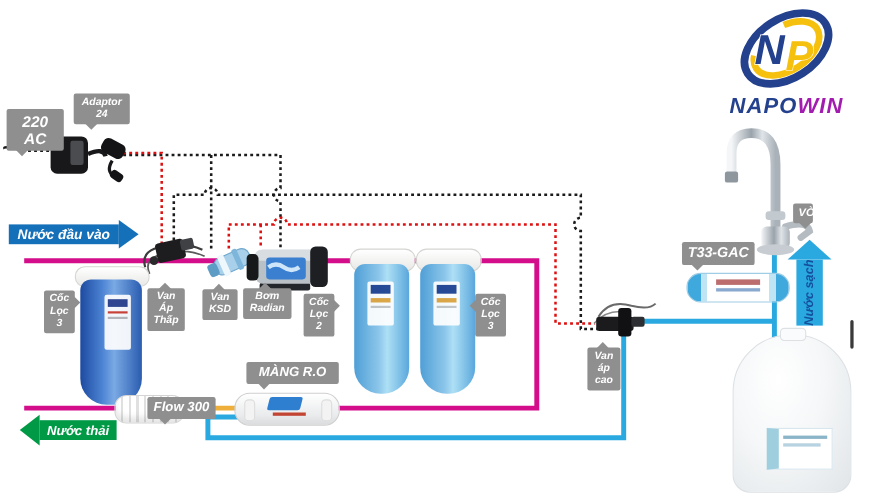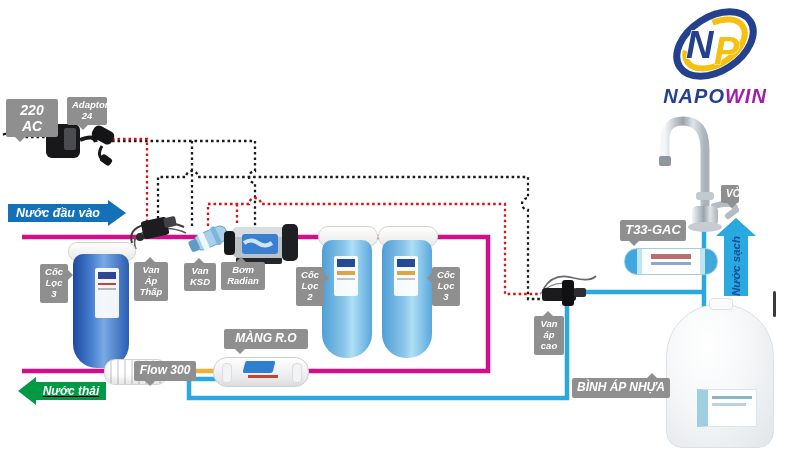--- a/index.html
+++ b/index.html
@@ -216,70 +216,67 @@
     <div style="position:absolute;right:-3px;top:-14px;width:3px;height:26px;background:#3a3a3a;border-radius:2px;"></div>
   </div>
 
   <div class="abs h-arrow" style="left:8px;top:200px;width:118px;height:26px;">
     <div class="body" style="background:#1470b8;">
         <span class="arrow-label" style="font-size:12.5px;">Nước đầu vào</span>
       </div>
     <div class="tri" style="border-top:13px solid transparent;border-bottom:13px solid transparent;border-left:18px solid #1470b8;"></div>
   </div>
 
-  <div class="abs h-arrow" style="left:18px;top:377px;width:88px;height:28px;text-decoration:underline;">
+  <div class="abs h-arrow" style="left:18px;top:377px;width:88px;height:28px;">
     <div class="tri" style="border-top:14px solid transparent;border-bottom:14px solid transparent;border-right:18px solid #009a47;"></div>
     <div class="body" style="background:#009a47;">
         <span class="arrow-label" style="font-size:12px;">Nước thải</span>
       </div>
   </div>
 
   <div class="abs" style="left:716px;top:218px;width:40px;height:78px;z-index:14;">
     <div class="tri" style="margin:0 auto;border-left:20px solid transparent;border-right:20px solid transparent;border-bottom:18px solid #2aa8e0;"></div>
     <div style="width:24px;height:60px;margin:0 auto;background:#2aa8e0;display:flex;align-items:center;justify-content:center;">
       <span style="writing-mode:vertical-rl;transform:rotate(180deg);color:#14509c;font-weight:bold;font-style:italic;font-size:11.5px;white-space:nowrap;">Nước sạch</span>
     </div>
   </div>
 
   <div class="tag" style="left:6px;top:99px;width:52px;font-size:14px;">
     <span>220 AC</span><span class="tail" style="left:8px;bottom:-11px;border-top-color:#8f8f8f;"></span>
   </div>
-  <div class="tag" style="left:67px;top:97px;width:40px;">
+  <div class="tag" style="left:67px;top:85px;width:51px;">
     <span>Adaptor 24</span><span class="tail" style="left:10px;bottom:-11px;border-top-color:#8f8f8f;"></span>
   </div>
   <div class="tag" style="left:134px;top:262px;width:34px;">
     <span>Van Áp Thấp</span><span class="tail" style="left:10px;top:-11px;border-bottom-color:#8f8f8f;"></span>
   </div>
   <div class="tag" style="left:184px;top:263px;width:32px;">
     <span>Van KSD</span><span class="tail" style="left:9px;top:-11px;border-bottom-color:#8f8f8f;"></span>
   </div>
   <div class="tag" style="left:221px;top:262px;width:44px;">
     <span>Bơm Radian</span><span class="tail" style="left:14px;top:-11px;border-bottom-color:#8f8f8f;"></span>
   </div>
   <div class="tag" style="left:40px;top:264px;width:28px;">
     <span>Cốc Lọc 3</span><span class="tail" style="right:-11px;top:5px;border-left-color:#8f8f8f;"></span>
   </div>
-  <div class="tag" style="left:296px;top:267px;width:28px;">
+  <div class="tag" style="left:276px;top:267px;width:28px;">
     <span>Cốc Lọc 2</span><span class="tail" style="right:-11px;top:5px;border-left-color:#8f8f8f;"></span>
   </div>
   <div class="tag" style="left:432px;top:267px;width:28px;">
     <span>Cốc Lọc 3</span><span class="tail" style="left:-11px;top:5px;border-right-color:#8f8f8f;"></span>
   </div>
   <div class="tag" style="left:134px;top:329px;width:62px;font-size:12px;margin-top:32px;">
     <span>Flow 300</span><span class="tail" style="left:10px;bottom:-11px;border-top-color:#8f8f8f;"></span>
   </div>
   <div class="tag" style="left:224px;top:329px;width:84px;font-size:12px;">
     <span>MÀNG R.O</span><span class="tail" style="left:10px;bottom:-11px;border-top-color:#8f8f8f;"></span>
   </div>
   <div class="tag" style="left:620px;top:220px;width:66px;font-size:13px;">
     <span>T33-GAC</span><span class="tail" style="left:8px;bottom:-11px;border-top-color:#8f8f8f;"></span>
   </div>
   <div class="tag" style="left:721px;top:185px;width:18px;font-size:10px;">
     <span>VÒI</span><span class="tail" style="left:5px;bottom:-11px;border-top-color:#8f8f8f;"></span>
   </div>
   <div class="tag" style="left:534px;top:316px;width:30px;">
     <span>Van áp cao</span><span class="tail" style="left:8px;top:-11px;border-bottom-color:#8f8f8f;"></span>
   </div>
-  <div class="tag" style="left:572px;top:378px;width:98px;font-size:12px;">
-    <span>BÌNH ÁP NHỰA</span><span class="tail" style="right:12px;top:-11px;border-bottom-color:#8f8f8f;"></span>
-  </div>
 
 </div>
 
 </body></html>

